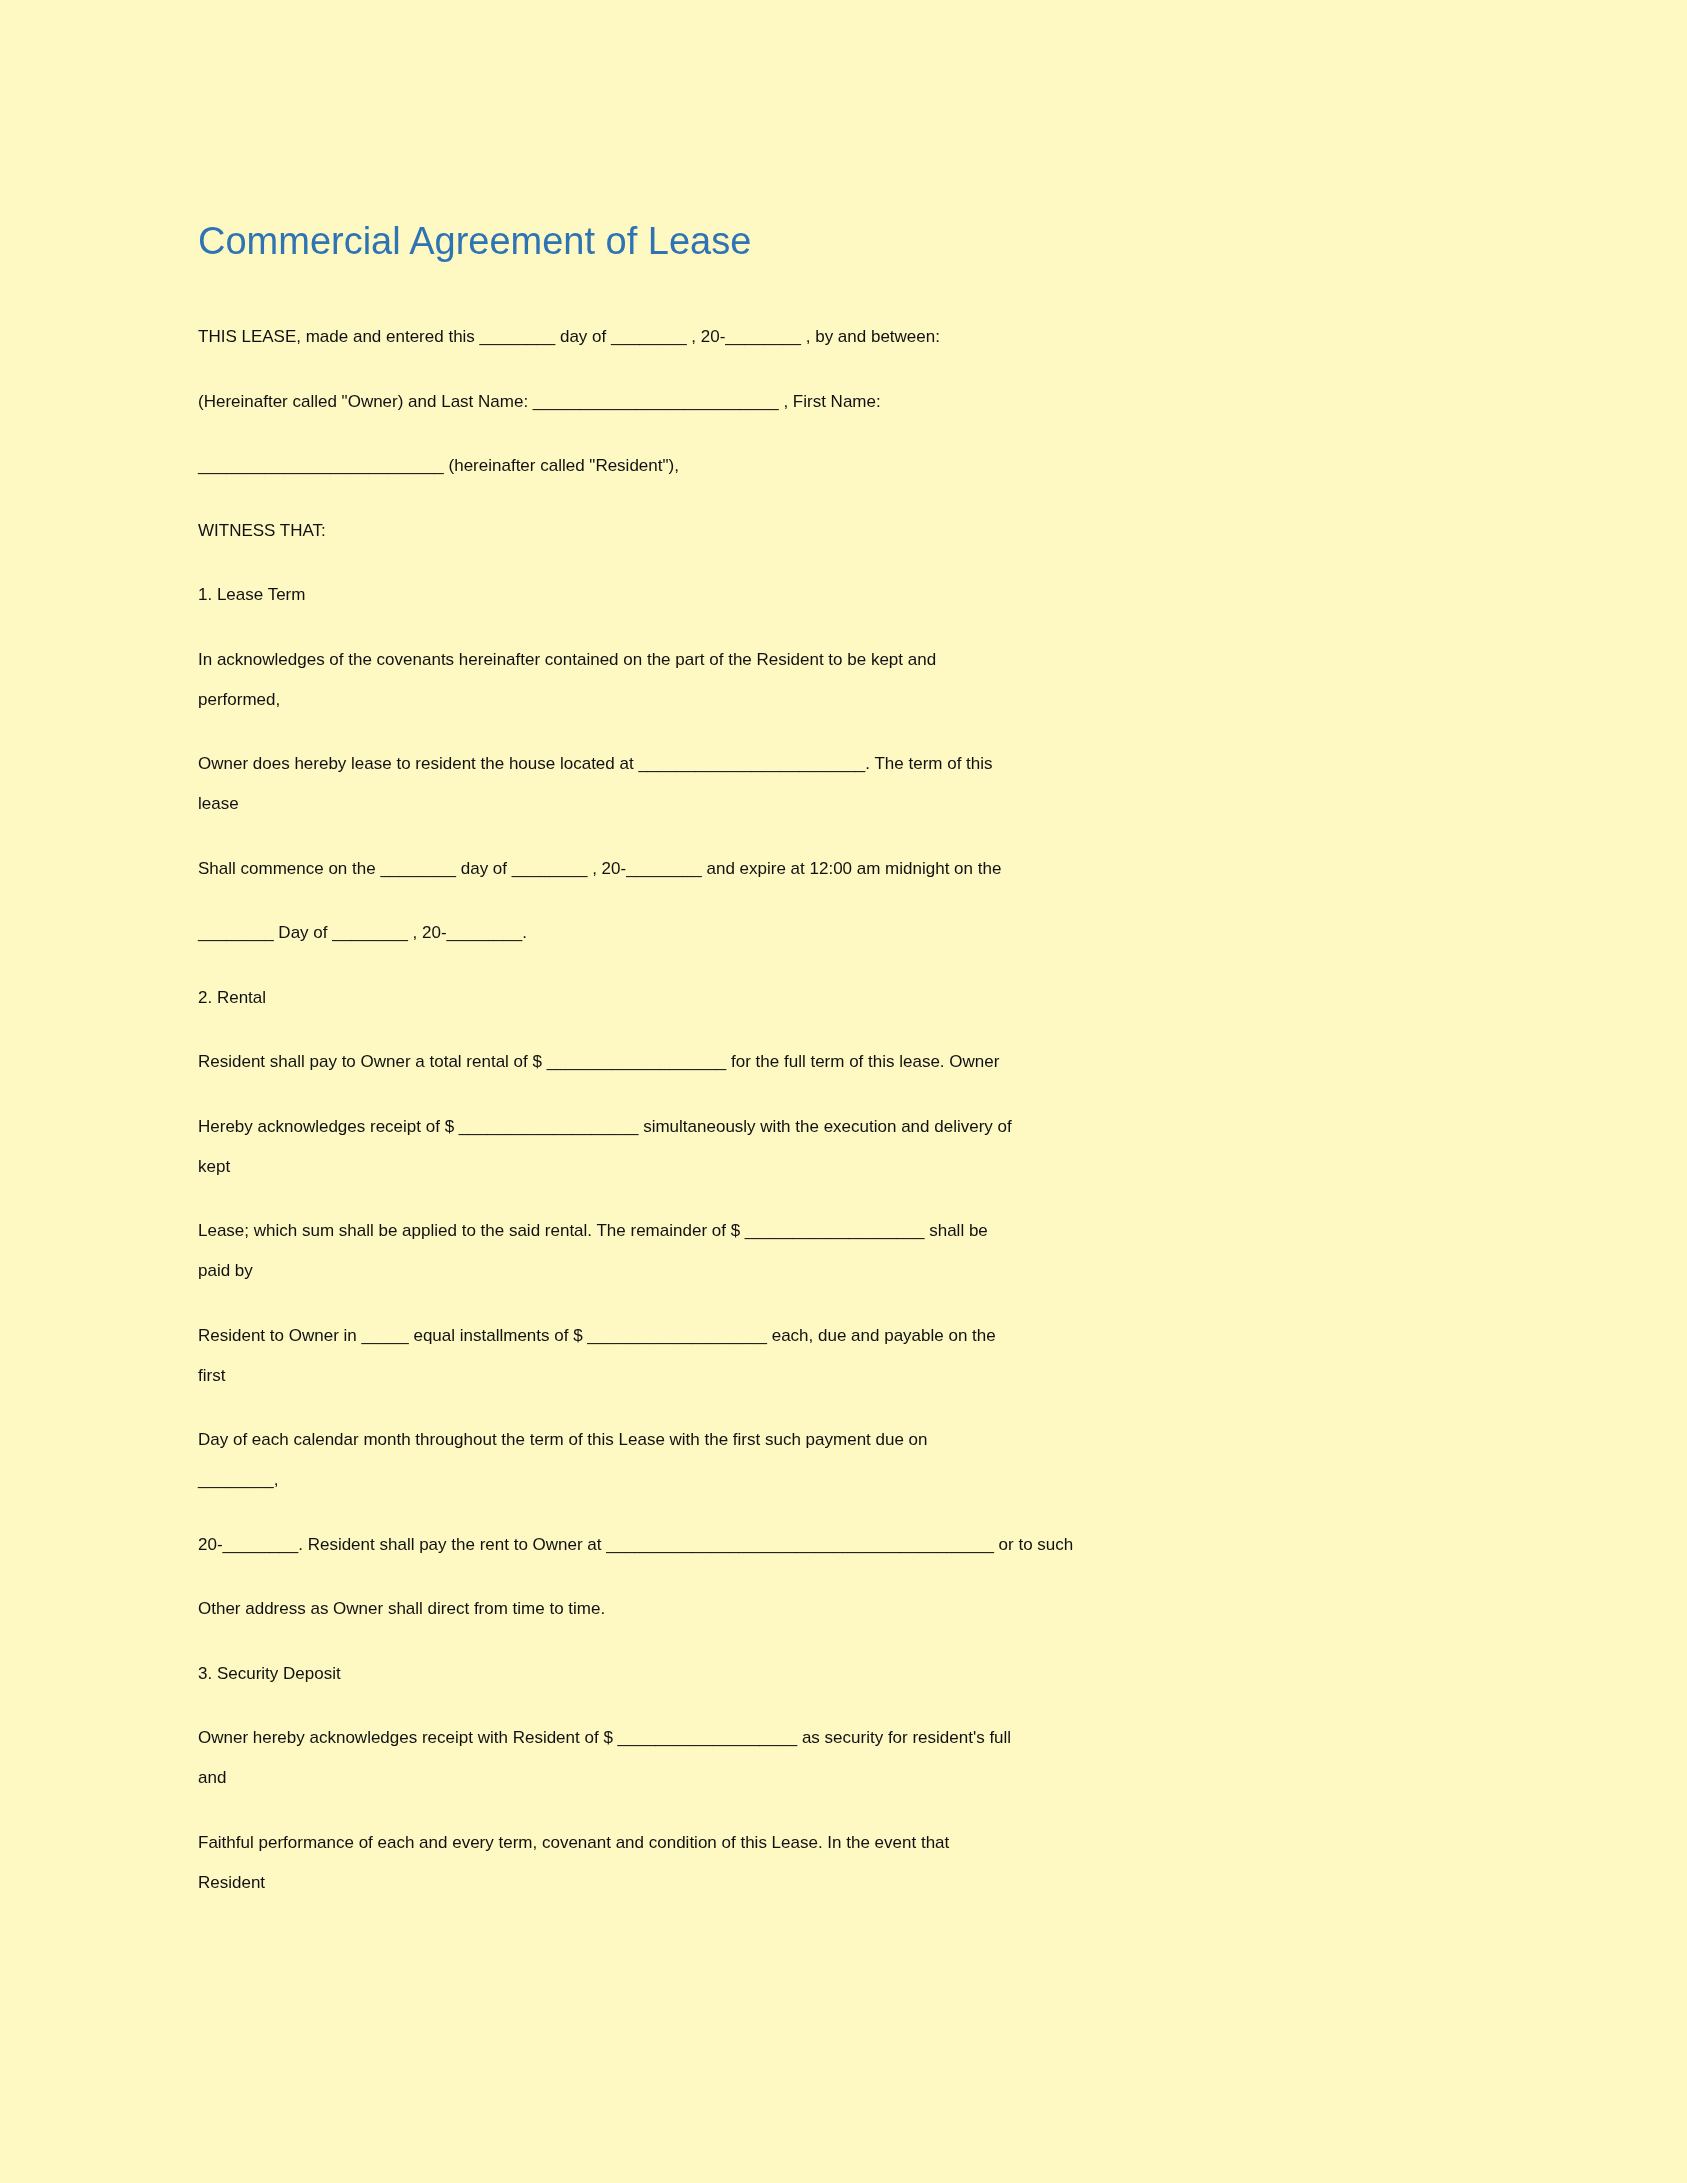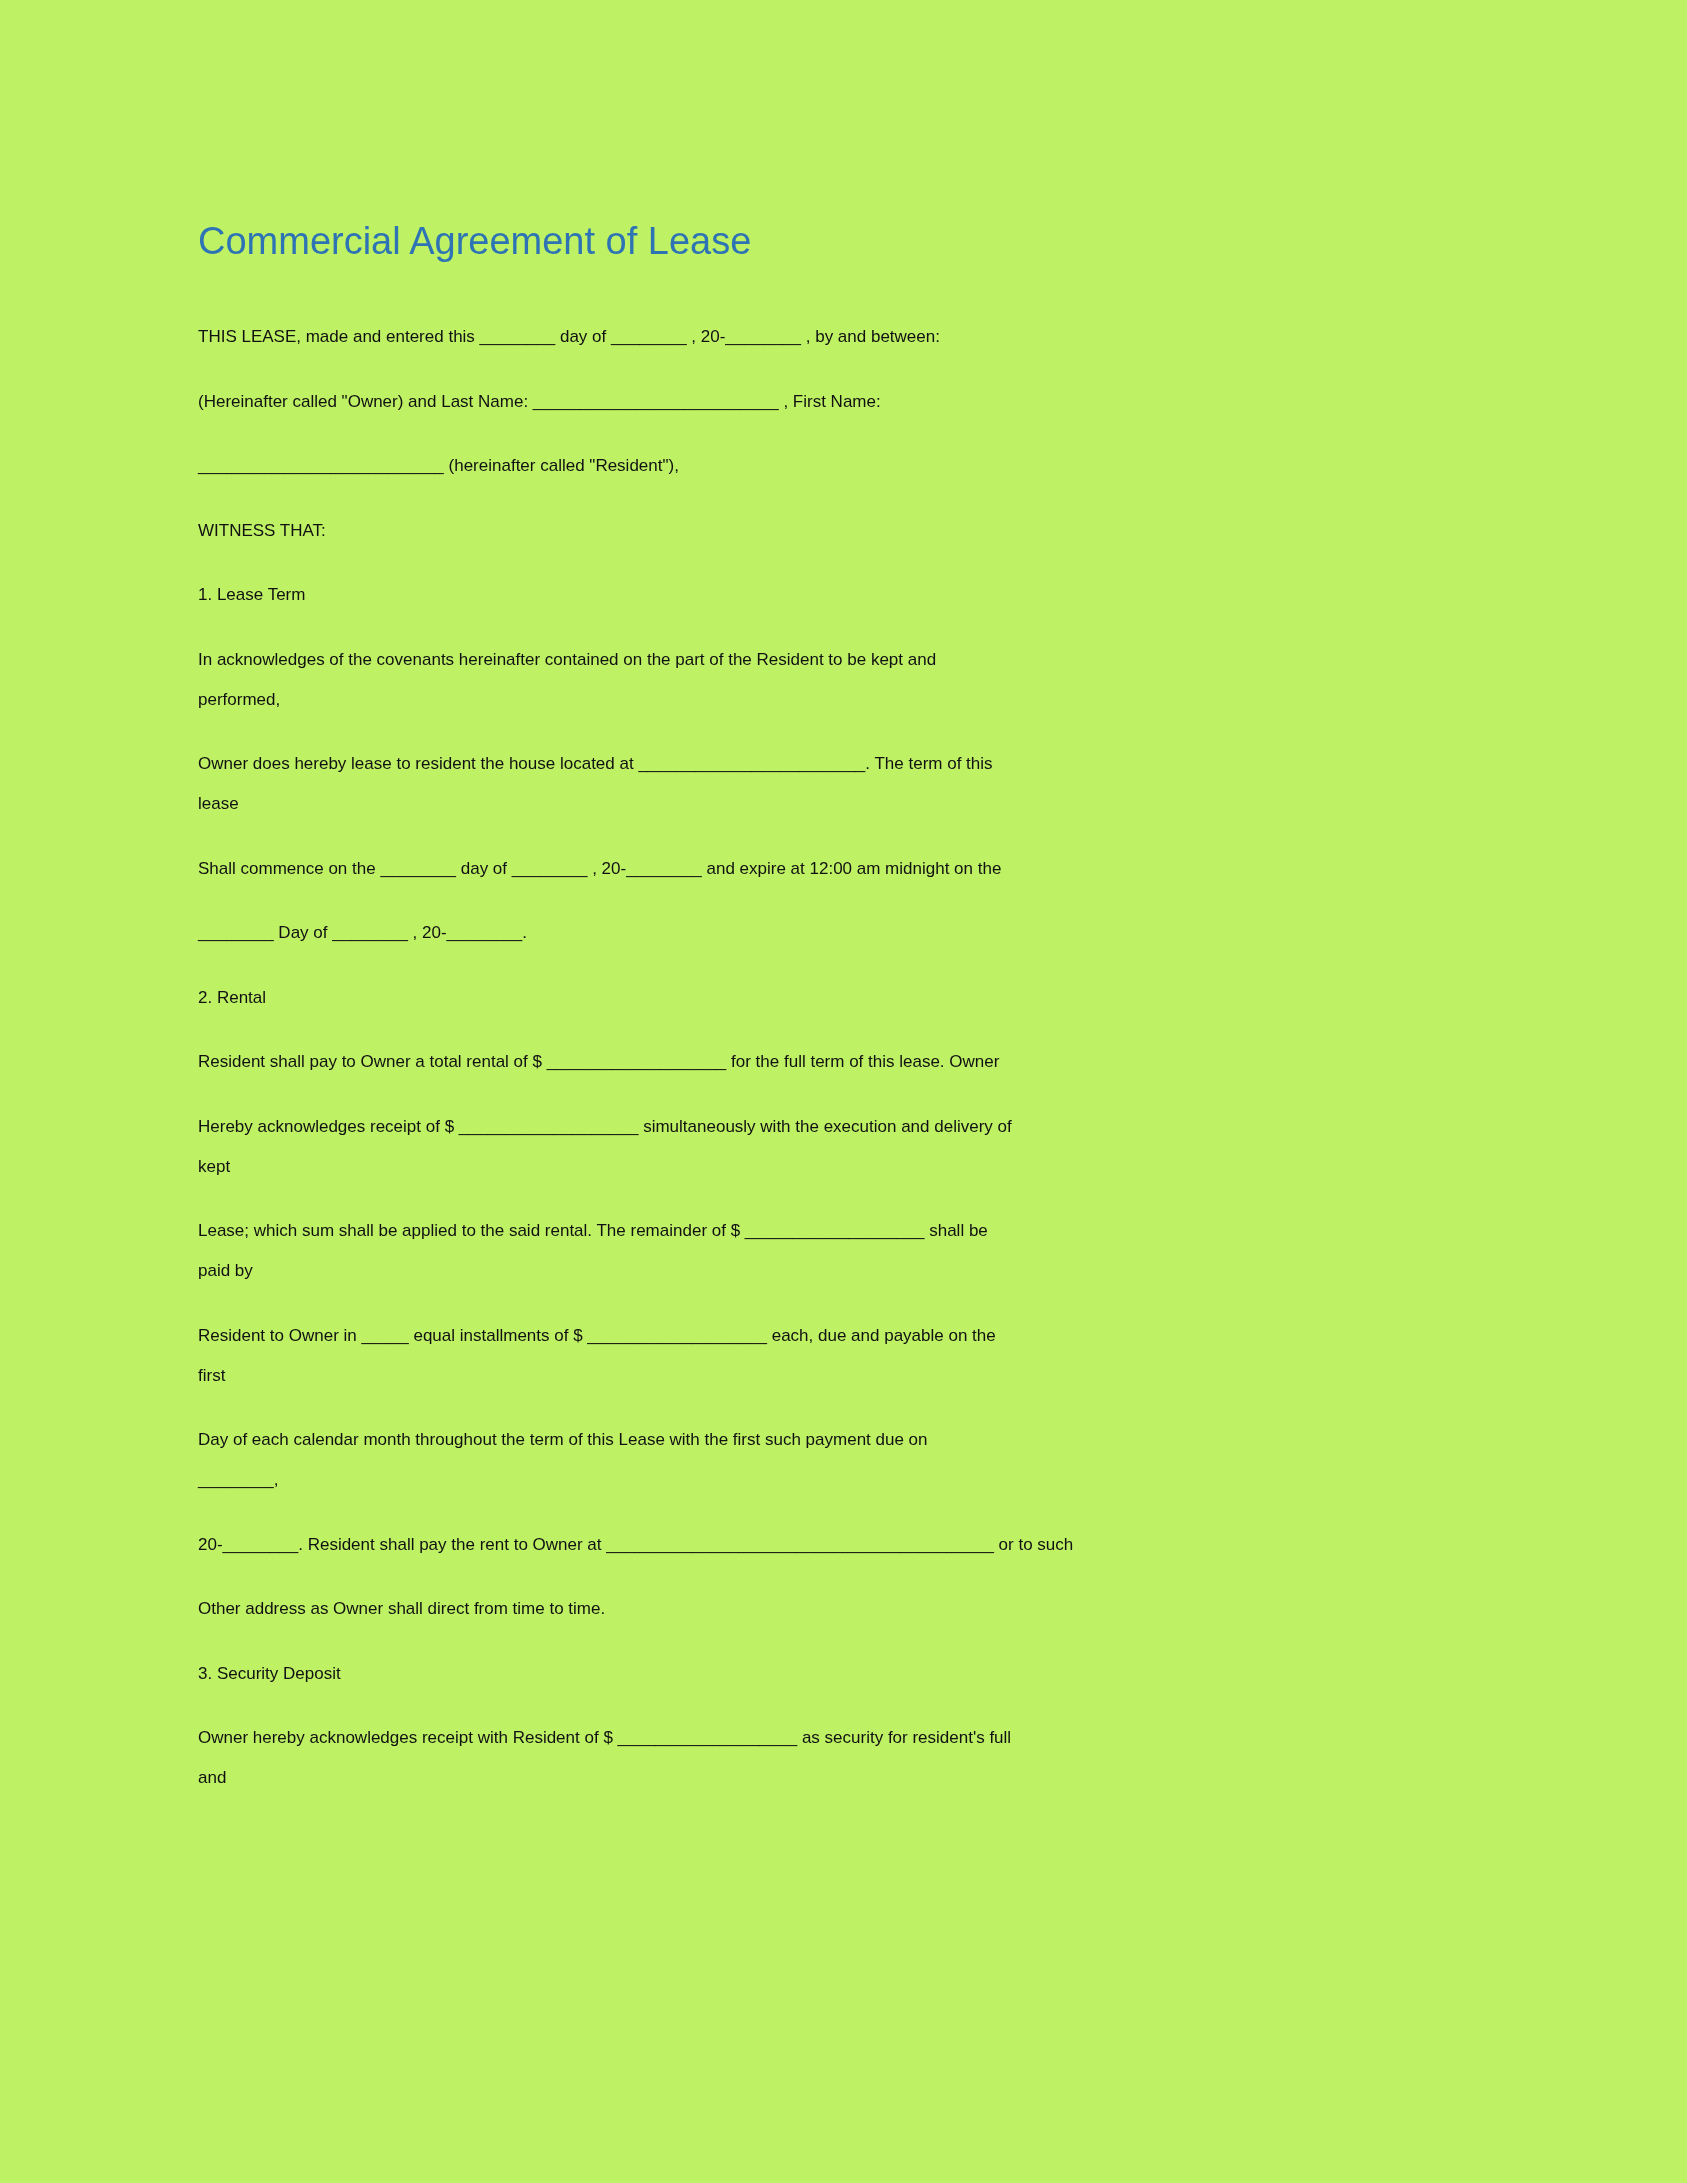--- a/index.html
+++ b/index.html
@@ -4,21 +4,21 @@
 <style>
   html, body {
     margin: 0;
     padding: 0;
     background: #ffffff;
   }
   .page {
     position: relative;
     width: 1687px;
     height: 2184px;
-    background: #bef264;
+    background: #fef9c3;
     box-sizing: border-box;
     padding: 220px 66px 0 198px;
     font-family: "Liberation Sans", sans-serif;
     color: #111111;
     overflow: hidden;
   }
   .doc-title {
     font-size: 38px;
     font-weight: 400;
     letter-spacing: 0px;
@@ -118,15 +118,19 @@
 
   <div class="para">
     <div class="line">3. Security Deposit</div>
   </div>
 
   <div class="para">
     <div class="line">Owner hereby acknowledges receipt with Resident of $ ___________________ as security for resident's full</div>
     <div class="line">and</div>
   </div>
 
+  <div class="para">
+    <div class="line">Faithful performance of each and every term, covenant and condition of this Lease. In the event that</div>
+    <div class="line">Resident</div>
+  </div>
 
 </div>
 
 
 </body></html>

